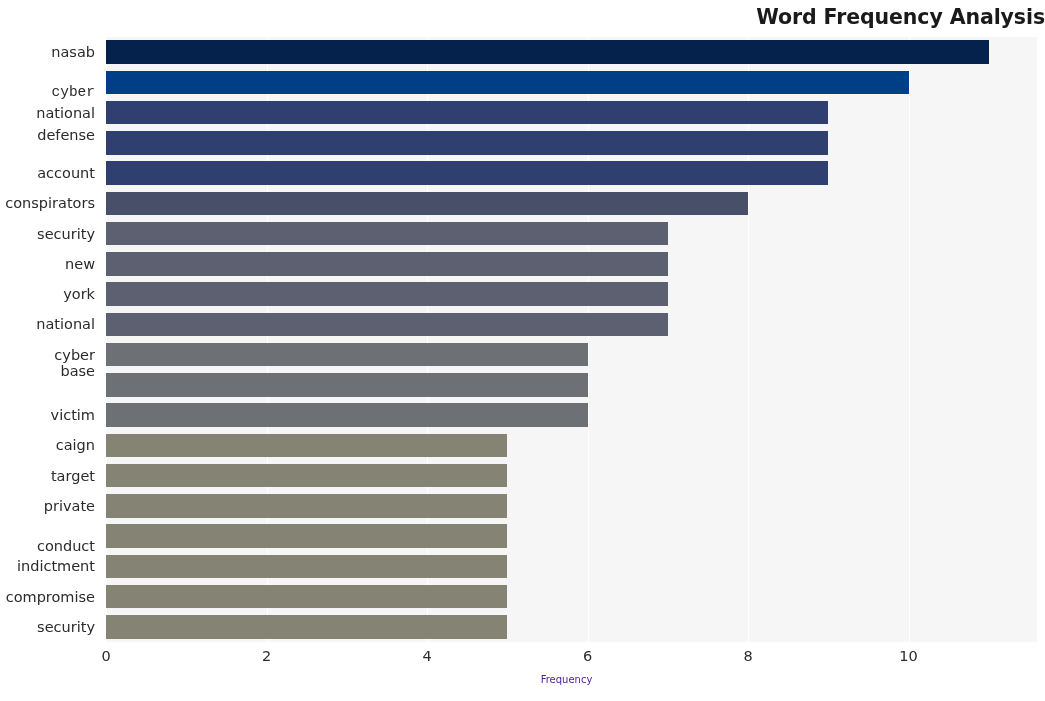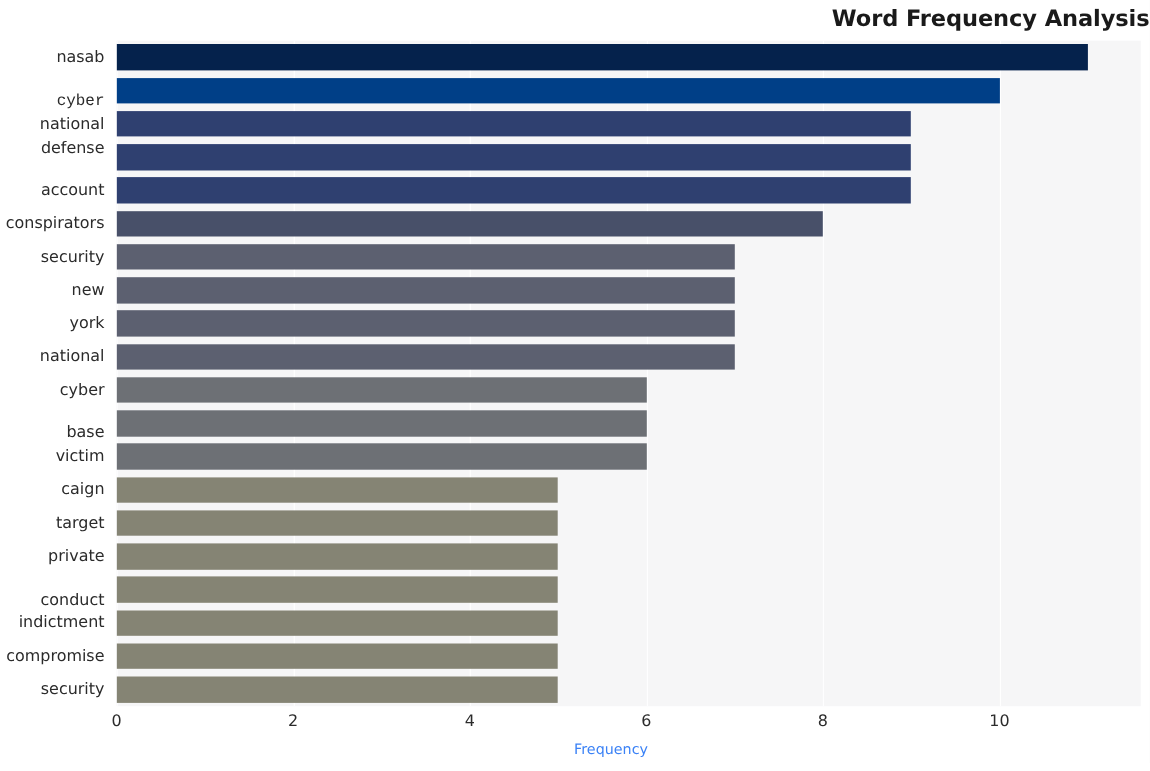--- a/index.html
+++ b/index.html
@@ -111,26 +111,26 @@
     position: absolute;
     top: 0;
     font-size: 14.5px;
     color: #2b2b2b;
     transform: translateX(-50%);
     white-space: nowrap;
   }
 
   #x-axis-title {
     position: absolute;
-    left: 90px;
+    left: 101px;
     top: 674px;
     width: 931px;
     text-align: center;
-    font-size: 13px;
-    color: #3b82f6;
+    font-size: 10px;
+    color: #4c1d95;
   }
 </style>
 </head>
 <body>
 
 <div id="figure">
 
   <div id="chart-title">Word Frequency Analysis</div>
 
   <div id="plot-area">
@@ -211,21 +211,21 @@
       <div class="y-tick-label" style="top: 55px; font-family: Liberation Mono, monospace;">cyber</div>
       <div class="y-tick-label" style="top: 75.625px;">national</div>
       <div class="y-tick-label" style="top: 98px;">defense</div>
       <div class="y-tick-label" style="top: 136.125px;">account</div>
       <div class="y-tick-label" style="top: 166.375px;">conspirators</div>
       <div class="y-tick-label" style="top: 196.625px;">security</div>
       <div class="y-tick-label" style="top: 226.875px;">new</div>
       <div class="y-tick-label" style="top: 257.125px;">york</div>
       <div class="y-tick-label" style="top: 287.375px;">national</div>
       <div class="y-tick-label" style="top: 317.625px;">cyber</div>
-      <div class="y-tick-label" style="top: 356px; padding-left: 33px;">base</div>
+      <div class="y-tick-label" style="top: 334px; padding-left: 33px;">base</div>
       <div class="y-tick-label" style="top: 378.125px;">victim</div>
       <div class="y-tick-label" style="top: 408.375px; padding-left: 40px;">caign</div>
       <div class="y-tick-label" style="top: 438.625px;">target</div>
       <div class="y-tick-label" style="top: 468.875px;">private</div>
       <div class="y-tick-label" style="top: 509px;">conduct</div>
       <div class="y-tick-label" style="top: 529.375px;">indictment</div>
       <div class="y-tick-label" style="top: 559.625px;">compromise</div>
       <div class="y-tick-label" style="top: 589.875px;">security</div>
     </div>
 

